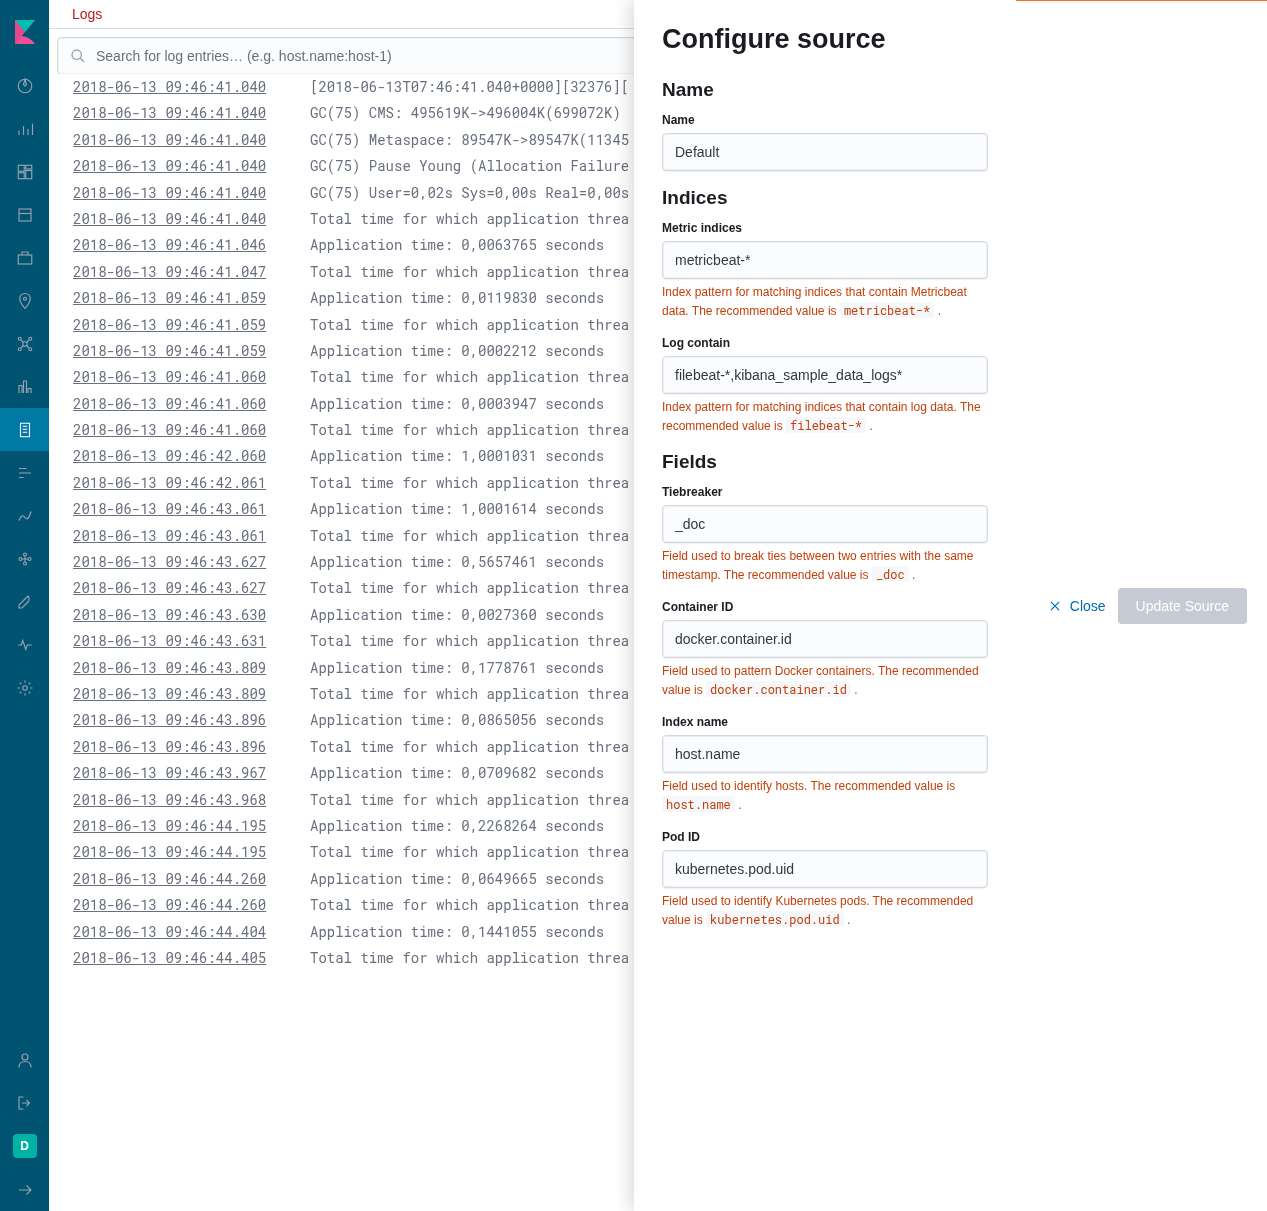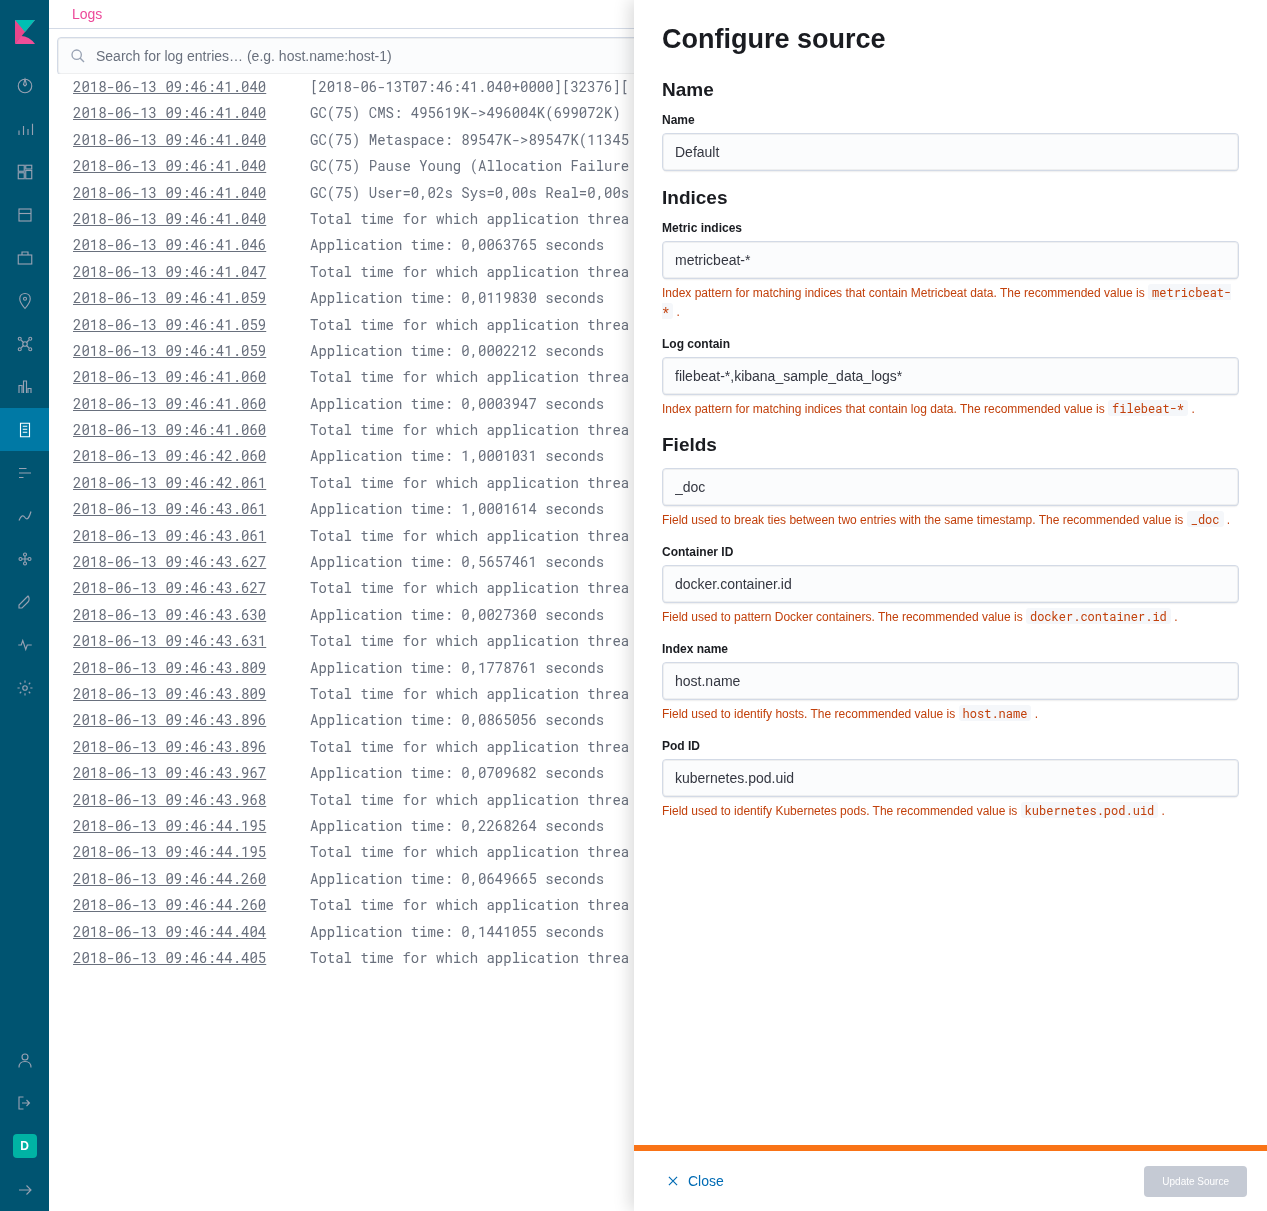--- a/index.html
+++ b/index.html
@@ -10,46 +10,46 @@
 .sidebar .nav { flex: 1; display: flex; flex-direction: column; }
 .sidebar .nav-item { width: 49px; height: 43px; display: flex; align-items: center; justify-content: center; cursor: pointer; }
 .sidebar .nav-item.active { background: #0079a5; }
 .sidebar .nav-item svg { width: 18px; height: 18px; stroke: #98a2b3; fill: none; stroke-width: 1.5; }
 .sidebar .nav-item.active svg { stroke: #fff; }
 .sidebar .bottom { display: flex; flex-direction: column; }
 .sidebar .avatar { width: 24px; height: 24px; background: #00b3a4; border-radius: 4px; display: flex; align-items: center; justify-content: center; color: #fff; font-size: 12px; font-weight: 600; margin: 10px auto; }
 
 .main { position: absolute; left: 49px; top: 0; width: 1218px; height: 1211px; background: #fff; }
 .header { height: 29px; border-bottom: 1px solid #d3dae6; padding: 0 23px; display: flex; align-items: center; }
-.header .title { font-size: 14px; color: #ec4899; }
+.header .title { font-size: 14px; color: #b91c1c; }
 .search-row { padding: 8px 8px; display: flex; align-items: center; gap: 8px; }
 .search-box { flex: 1; height: 38px; border: 1px solid #d3dae6; border-radius: 4px; display: flex; align-items: center; padding: 0 12px; gap: 10px; background: #fbfcfd; box-shadow: 0 1px 1px -1px rgba(0,0,0,.2), 0 3px 2px -2px rgba(0,0,0,.05), inset 0 0 0 1px rgba(0,0,0,.05); }
 .search-box svg { width: 16px; height: 16px; stroke: #98a2b3; fill: none; stroke-width: 2; }
 .search-box input { border: none; outline: none; flex: 1; font-size: 14px; background: transparent; color: #343741; }
 .search-box input::placeholder { color: #69707d; }
 
 .logs { position: absolute; top: 74px; left: 0; right: 0; bottom: 0; overflow: hidden; font-family: "Roboto Mono", Consolas, Menlo, Courier, monospace; font-size: 14px; color: #69707d; background: #fff; }
 .log-row { display: flex; padding: 2px 24px; line-height: 1.6; }
 .log-ts { width: 237px; flex-shrink: 0; white-space: nowrap; text-decoration: underline; }
 .log-msg { flex: 1; white-space: pre-wrap; word-break: break-all; padding-right: 8px; }
 
-.flyout { position: absolute; right: 0; top: 0; width: 633px; height: 1211px; background: #fff; box-shadow: -4px 0 16px rgba(0,0,0,.15); display: flex; flex-direction: column; z-index: 100; }
+.flyout { position: absolute; right: 0; top: 0; width: 633px; height: 1211px; background: #fff; box-shadow: -4px 0 16px rgba(0,0,0,.15); display: flex; flex-direction: row; z-index: 100; }
 .flyout-body { flex: 1; overflow-y: auto; padding: 24px 28px; }
 .flyout-title { font-size: 27px; font-weight: 600; color: #1a1c21; margin-bottom: 24px; }
 .section-title { font-size: 19px; font-weight: 600; color: #1a1c21; margin-top: 16px; margin-bottom: 12px; }
 .form-row { margin-bottom: 16px; }
 .form-label { font-size: 12px; font-weight: 600; color: #1a1c21; margin-bottom: 6px; display: block; }
 .form-input { width: 100%; height: 38px; border: 1px solid #d3dae6; border-radius: 4px; padding: 8px 12px; font-size: 14px; color: #343741; background: #fbfcfd; box-shadow: 0 1px 1px -1px rgba(0,0,0,.2), 0 3px 2px -2px rgba(0,0,0,.05), inset 0 0 0 1px rgba(0,0,0,.05); }
 .help-text { font-size: 12px; color: #c2410c; margin-top: 4px; line-height: 1.5; }
 .help-text code { font-family: "Roboto Mono", Consolas, Menlo, Courier, monospace; background: #f5f7fa; padding: 0 4px; border-radius: 3px; font-size: 12px; }
 
-.flyout-footer { border-top: 6px solid #f97316; padding: 14px 20px; display: flex; justify-content: space-between; align-items: center; background: #fff; }
+.flyout-footer { border-top: 1px solid #f97316; padding: 14px 20px; display: flex; justify-content: space-between; align-items: center; background: #fff; }
 .close-btn { display: flex; align-items: center; gap: 8px; color: #006bb4; background: none; border: none; cursor: pointer; font-size: 14px; padding: 8px 12px; }
 .close-btn svg { width: 14px; height: 14px; stroke: #006bb4; stroke-width: 2; fill: none; }
-.update-btn { background: #c5cad4; color: #fff; border: none; border-radius: 4px; padding: 10px 18px; font-size: 10px; cursor: not-allowed; margin-left: 36px; }
+.update-btn { background: #c5cad4; color: #fff; border: none; border-radius: 4px; padding: 10px 18px; font-size: 14px; cursor: not-allowed; }
 </style>
 </head>
 <body>
 
 <div class="sidebar">
   <div class="logo">
     <svg viewBox="0 0 24 28">
         <path d="M2 2 L22 2 L2 26 Z" fill="#e8478b"></path>
         <path d="M2 2 L22 2 L12 14 Z" fill="#00bfb3"></path>
         <path d="M8 18 Q16 18 22 26 L2 26 Z" fill="#f04e98"></path>
@@ -340,20 +340,21 @@
       <div class="help-text"><span>Index pattern for matching indices that contain Metricbeat data. The recommended value is </span><code>metricbeat-*</code> .</div>
     </div>
     <div class="form-row">
       <label class="form-label">Log contain</label>
       <input class="form-input" value="filebeat-*,kibana_sample_data_logs*" style="">
       <div class="help-text"><span>Index pattern for matching indices that contain log data. The recommended value is </span><code>filebeat-*</code> .</div>
     </div>
 
     <h2 class="section-title">Fields</h2>
     <div class="form-row">
+      <label class="form-label">Tiebreaker</label>
       <input class="form-input" value="_doc" style="">
       <div class="help-text"><span>Field used to break ties between two entries with the same timestamp. The recommended value is </span><code>_doc</code> .</div>
     </div>
     <div class="form-row">
       <label class="form-label">Container ID</label>
       <input class="form-input" value="docker.container.id" style="">
       <div class="help-text"><span>Field used to pattern Docker containers. The recommended value is </span><code>docker.container.id</code> .</div>
     </div>
     <div class="form-row">
       <label class="form-label">Index name</label>

